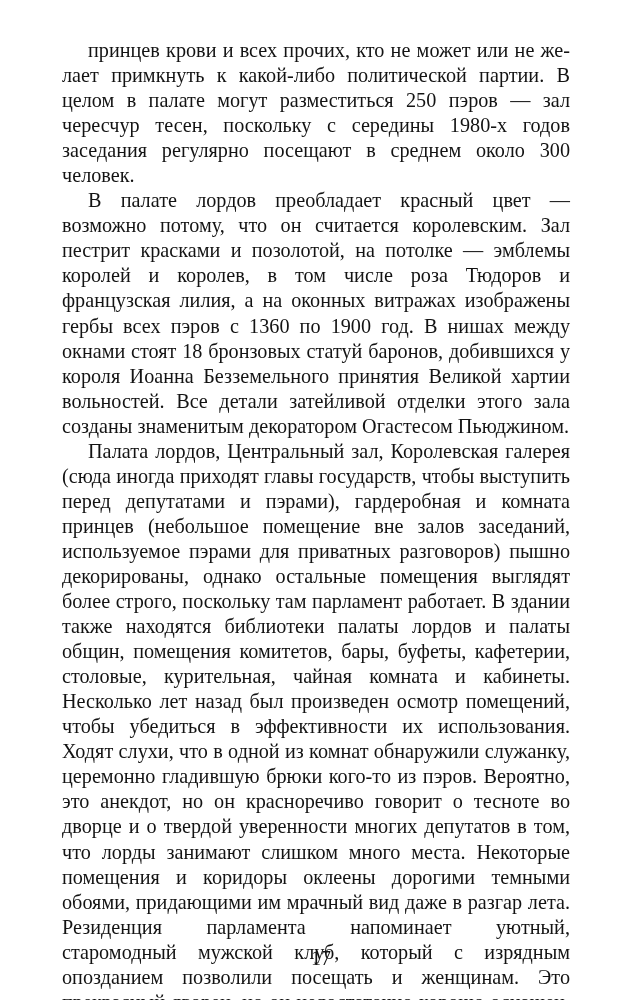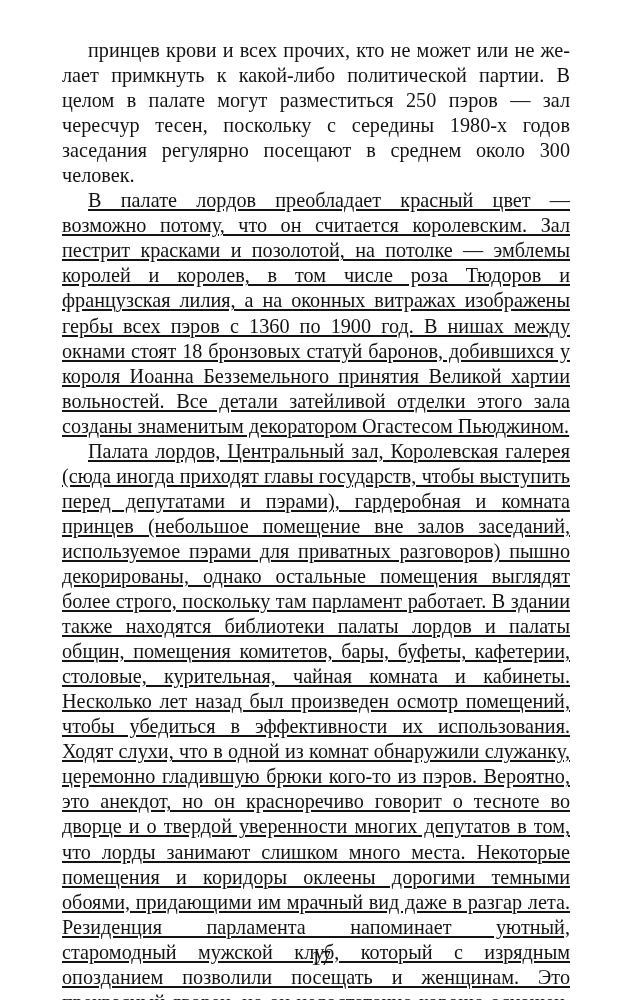--- a/index.html
+++ b/index.html
@@ -39,21 +39,20 @@
     line-height: 25.05px;
     letter-spacing: 0.01px;
     word-spacing: 0.1px;
     hyphens: manual;
     -webkit-hyphens: manual;
     color: #131313;
   }
 
   .para + .para {
     margin-top: 0;
-    text-decoration: underline;
   }
 
   .folio {
     position: absolute;
     left: 4px;
     top: 946px;
     width: 634px;
     text-align: center;
     font-size: 20px;
     line-height: 24px;

